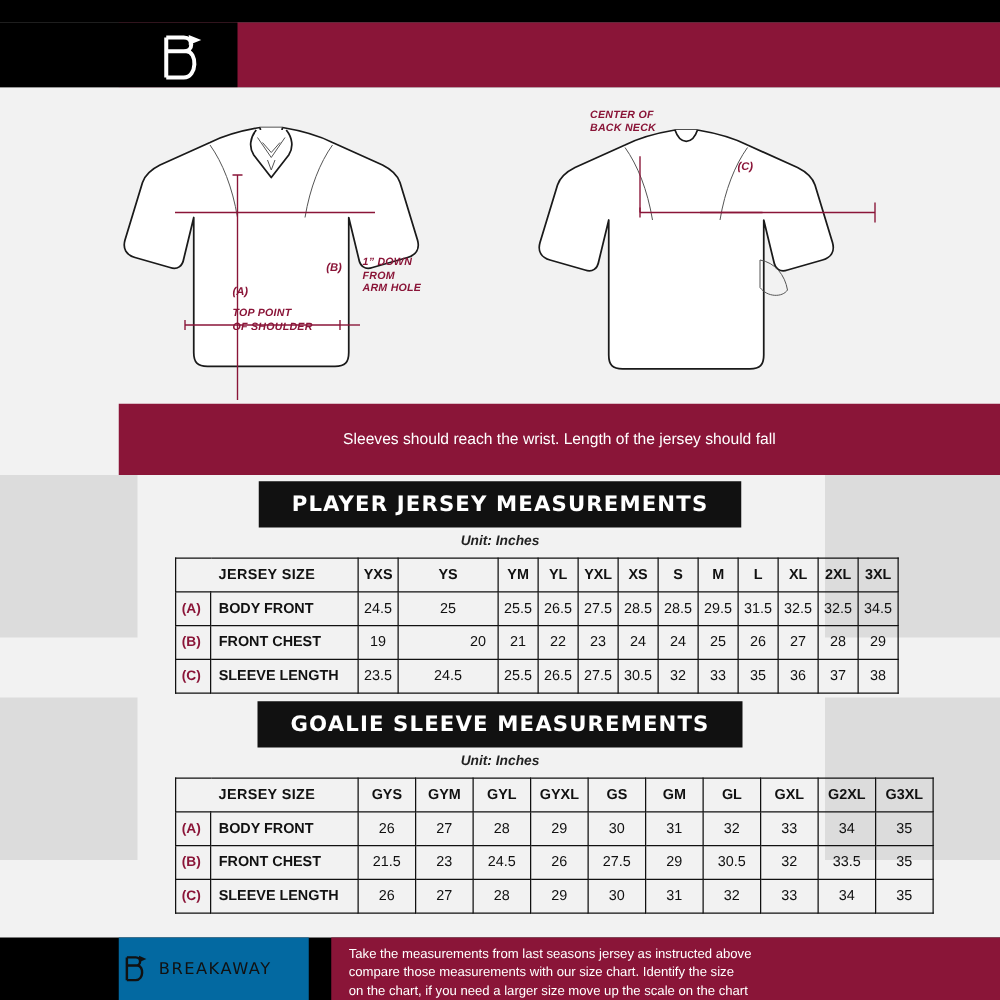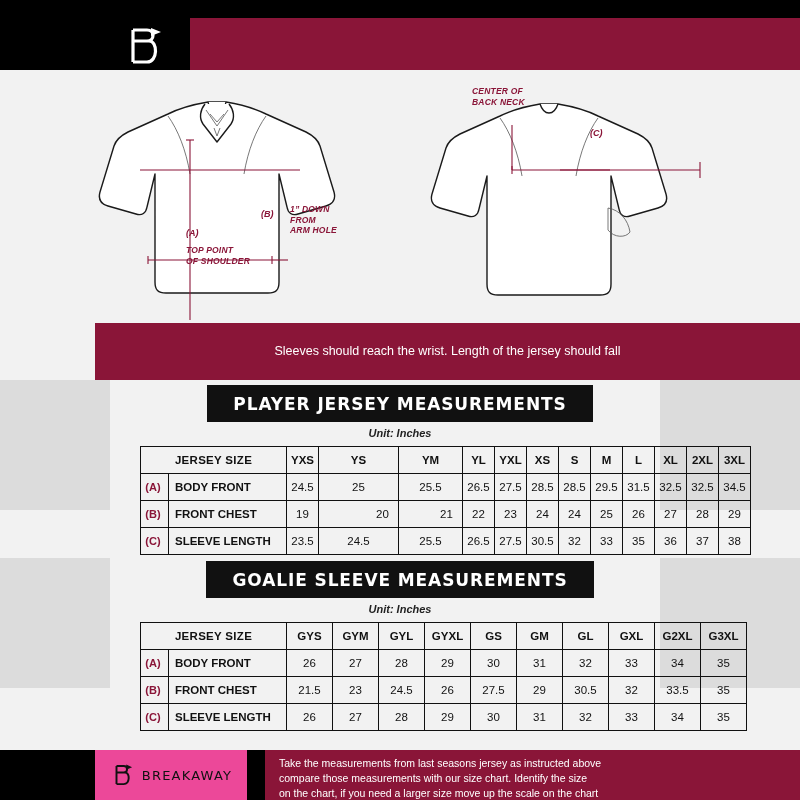--- a/index.html
+++ b/index.html
@@ -36,21 +36,21 @@
   table{border-collapse:collapse;font-size:11.5px;color:#111;}
   td,th{border:1px solid #111;padding:0;text-align:center;font-weight:normal;}
   .tbl{position:absolute;}
   .rowlab{text-align:left;padding-left:6px;font-weight:bold;font-size:11.5px;white-space:nowrap;margin-left:24px;}
   .mark{color:#8a1538;font-weight:bold;font-size:11px;padding-right:3px;}
   .hdrcell{font-weight:bold;font-size:11.5px;}
   .sizehdr{font-weight:bold;font-size:11.5px;letter-spacing:.3px;}
 
   
   .footer{position:absolute;left:0;top:732px;width:800px;height:50px;background:#000;}
-  .foot-white{position:absolute;left:95px;top:0;width:152px;height:50px;background:#ec4899;display:flex;align-items:center;justify-content:center;gap:6px;}
+  .foot-white{position:absolute;left:95px;top:0;width:152px;height:50px;background:#0369a1;display:flex;align-items:center;gap:6px;}
   .foot-brand{font-size:13px;letter-spacing:1.2px;color:#111;font-family:"DejaVu Sans",sans-serif;}
   .foot-maroon{position:absolute;left:265px;top:0;width:535px;height:50px;background:#8a1538;color:#fff;font-size:10.5px;line-height:1.45;padding:6px 12px 0 14px;box-sizing:border-box;text-align:left;}
   .blackbar-top{position:absolute;left:0;top:0;width:800px;height:18px;background:#000;}
   .blackbar-bot{position:absolute;left:0;top:782px;width:800px;height:18px;background:#000;}
 </style>
 </head>
 <body>
 
 <div class="page">
   <div class="blackbar-top"></div>
@@ -194,21 +194,21 @@
             <td style="width: 31px; height: 26px;">31.5</td>
             <td style="width: 31px; height: 26px;">32.5</td>
             <td style="width: 31px; height: 26px;">32.5</td>
             <td style="width: 31px; height: 26px;">34.5</td>
           </tr>
           <tr>
             <td class="mark" style="width: 24px; height: 26px;">(B)</td>
             <td class="rowlab" style="width: 111px; height: 26px;">FRONT CHEST</td>
             <td style="width: 31px; height: 26px;">19</td>
             <td style="width: 31px; height: 26px; padding-left: 48px;">20</td>
-            <td style="width: 31px; height: 26px; padding-left: 32px;">21</td>
+            <td style="width: 31px; height: 26px;">21</td>
             <td style="width: 31px; height: 26px;">22</td>
             <td style="width: 31px; height: 26px;">23</td>
             <td style="width: 31px; height: 26px;">24</td>
             <td style="width: 31px; height: 26px;">24</td>
             <td style="width: 31px; height: 26px;">25</td>
             <td style="width: 31px; height: 26px;">26</td>
             <td style="width: 31px; height: 26px;">27</td>
             <td style="width: 31px; height: 26px;">28</td>
             <td style="width: 31px; height: 26px;">29</td>
           </tr>

